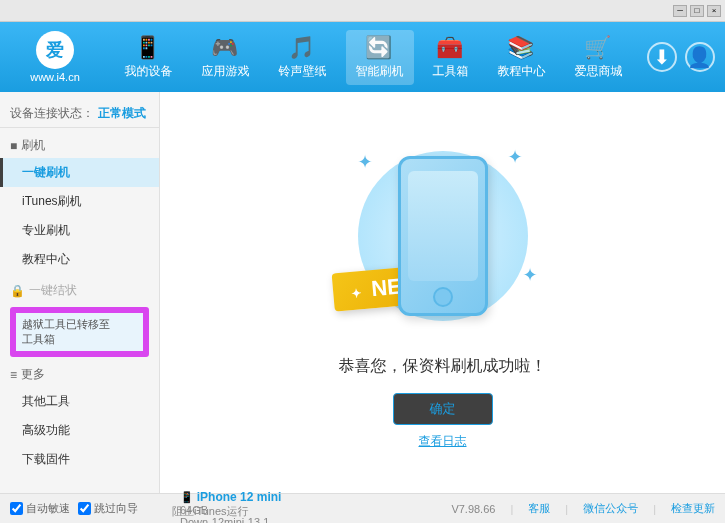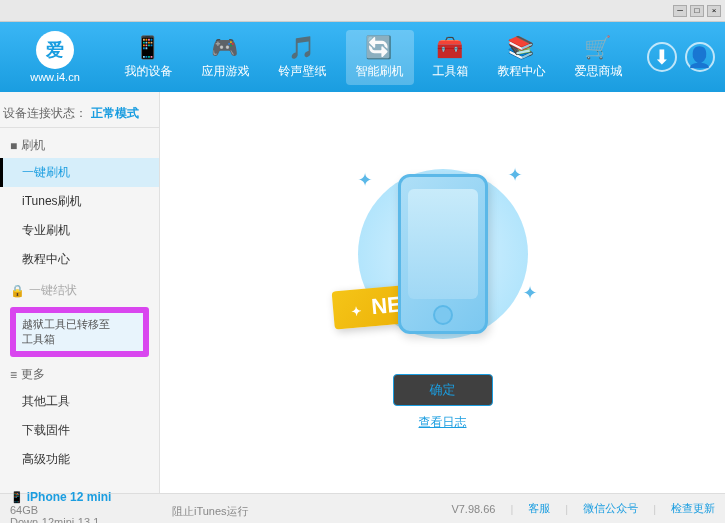--- a/index.html
+++ b/index.html
@@ -117,21 +117,21 @@
 
     
     .sidebar {
       width: 160px;
       background: #f5f5f5;
       border-right: 1px solid #e0e0e0;
       padding: 8px 0;
       overflow-y: auto;
     }
     .status-bar {
-      padding: 5px 3px;
+      padding: 5px 10px;
       font-size: 12px;
       color: #333;
       display: flex;
       align-items: center;
       gap: 4px;
       border-bottom: 1px solid #e0e0e0;
       margin-bottom: 5px;
     }
     .status-label { color: #666; }
     .status-value { color: #1a9de0; font-weight: bold; }
@@ -145,22 +145,22 @@
     }
     .sidebar-item {
       padding: 6px 10px 6px 22px;
       font-size: 12px;
       color: #333;
       cursor: pointer;
     }
     .sidebar-item.active {
       background: #d6eefa;
       color: #1a9de0;
-      font-weight: normal;
-      border-left: 3px solid #000000;
+      font-weight: bold;
+      border-left: 3px solid #404040;
       padding-left: 19px;
     }
     .sidebar-section-more {
       display: flex;
       align-items: center;
       padding: 4px 10px;
       font-size: 12px;
       color: #666;
       gap: 4px;
       margin-top: 5px;
@@ -441,52 +441,63 @@
 
     <div class="sidebar-section-more">
       <span>≡</span>
       <span>更多</span>
     </div>
 
     <div class="sidebar-item">
       <span>其他工具</span>
     </div>
     <div class="sidebar-item">
+      <span>高级功能</span>
+    </div>
+    <div class="sidebar-item">
       <span>下载固件</span>
-    </div>
-    <div class="sidebar-item">
-      <span>高级功能</span>
     </div>
   </div>
 
   <div class="content-area">
     <div class="success-illustration">
       <div class="circle-bg"></div>
       <span class="sparkle sparkle-1">✦</span>
       <span class="sparkle sparkle-2">✦</span>
       <span class="sparkle sparkle-3">✦</span>
       <div class="phone-illustration">
         <div class="phone-body">
           <div class="phone-screen"></div>
           <div class="phone-button"></div>
         </div>
       </div>
       <div class="new-banner">
         <span>NEW</span>
       </div>
     </div>
 
+    <div class="success-text">恭喜您，保资料刷机成功啦！</div>
 
     <button class="confirm-btn">确定</button>
 
     <span class="review-link">查看日志</span>
   </div>
 </div>
 
 <div class="bottom-bar">
+  <div class="bottom-left">
+    <label class="checkbox-label">
+      <input type="checkbox" checked="" style="">
+      <span>自动敏速</span>
+    </label>
+    <label class="checkbox-label">
+      <input type="checkbox" checked="" style="">
+      <span>跳过向导</span>
+    </label>
+  </div>
 
   <div class="device-info">
     <span>📱 </span>
     <span class="device-name">iPhone 12 mini</span>
     <br>
     <span class="device-detail">64GB</span>
     <br>
     <span class="device-detail">Down-12mini-13,1</span>
   </div>
 

